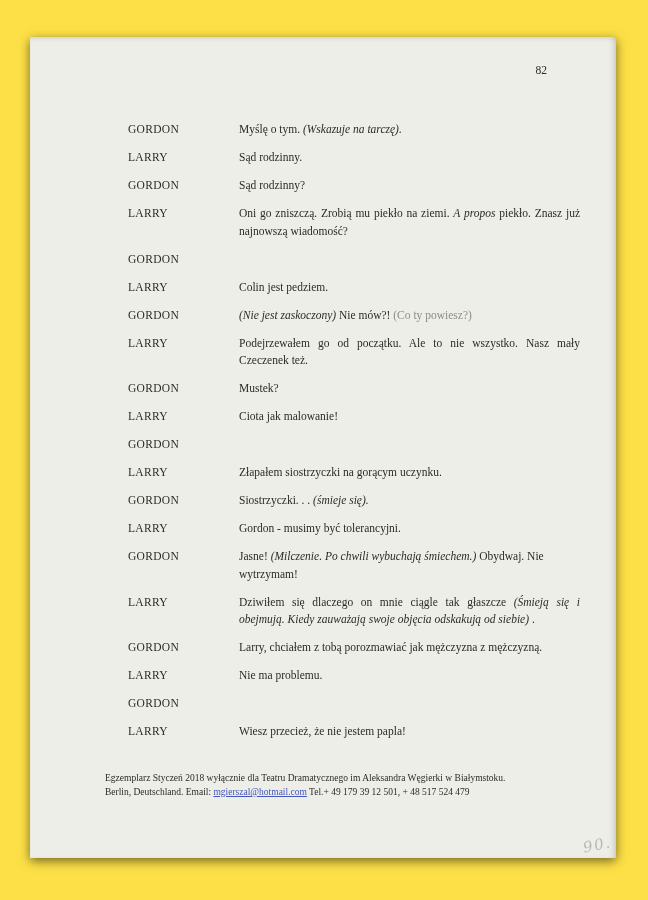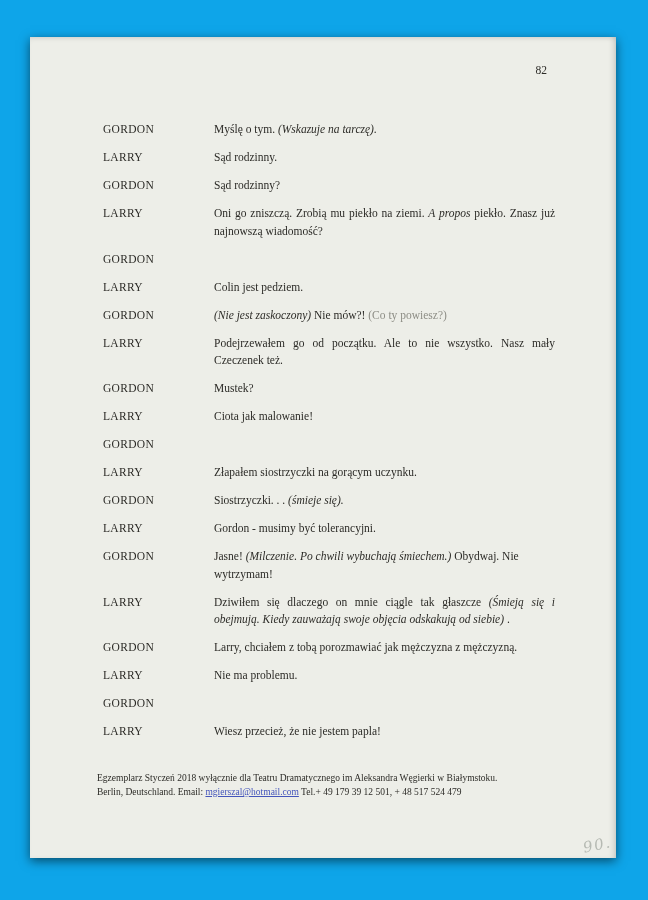--- a/index.html
+++ b/index.html
@@ -10,21 +10,21 @@
     width: 648px;
     height: 900px;
     position: relative;
     overflow: hidden;
     background: #2d2b36;
     font-family: "Liberation Serif", serif;
   }
   .scan-bg {
     position: absolute;
     inset: 0;
-    background: #0ea5e9;
+    background: #fde047;
   }
   .page {
     position: absolute;
     left: 30px;
     top: 37px;
     width: 586px;
     height: 821px;
     background: #edeee8;
     box-shadow:
       0 3px 10px rgba(0,0,0,0.55),
@@ -39,21 +39,21 @@
     color: #2c2b27;
   }
   .dialogue {
     position: absolute;
     top: 84px;
     left: 0;
     right: 0;
   }
   .entry {
     display: flex;
-    padding-left: 73px;
+    padding-left: 98px;
     margin-bottom: 10.5px;
     color: #2c2b27;
     font-size: 11.5px;
     line-height: 17.5px;
   }
   .speaker {
     width: 103px;
     flex: 0 0 103px;
     letter-spacing: 0.3px;
   }
@@ -63,21 +63,21 @@
   }
   .speech.justify {
     text-align: justify;
     text-align-last: left;
   }
   .seg-n { font-style: normal; }
   .seg-i { font-style: italic; }
   .seg-g { color: #8d8d85; text-align: right; }
   .footer {
     position: absolute;
-    left: 67px;
+    left: 75px;
     top: 734px;
     width: 482px;
     font-size: 9.5px;
     line-height: 14px;
     color: #2c2b27;
   }
   .email-link {
     color: #4455bb;
     text-decoration: underline;
     cursor: pointer;

